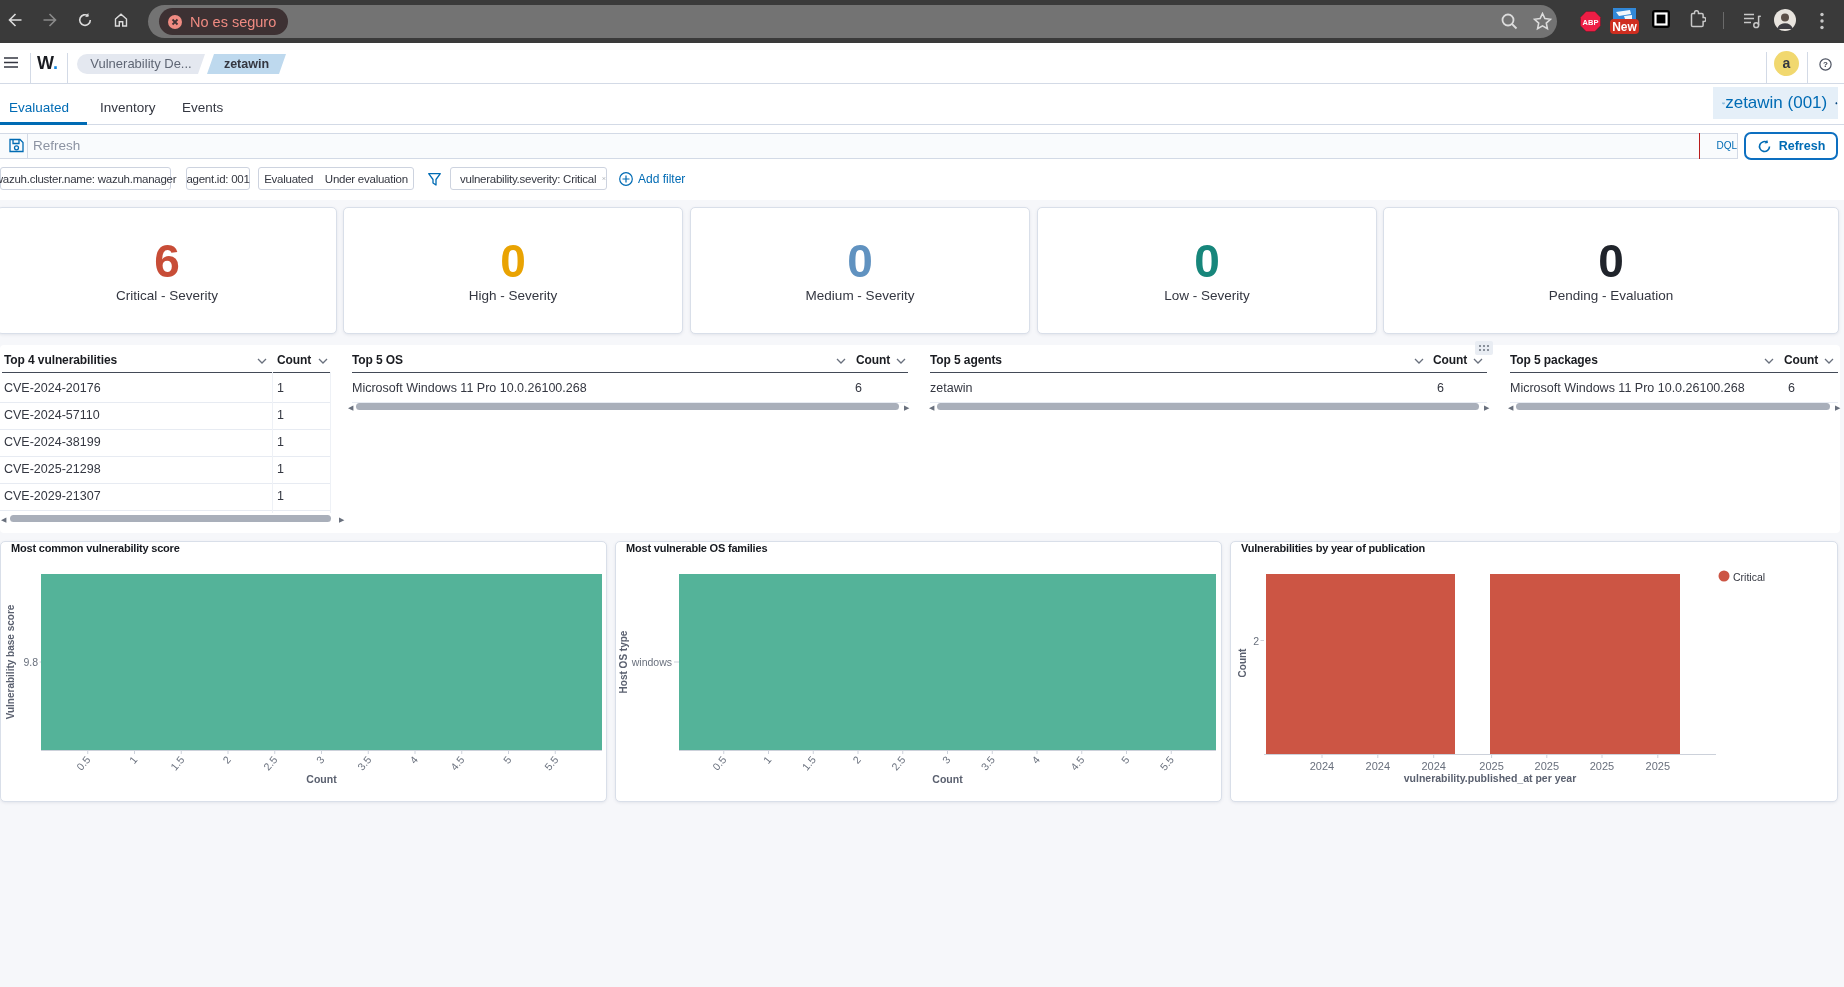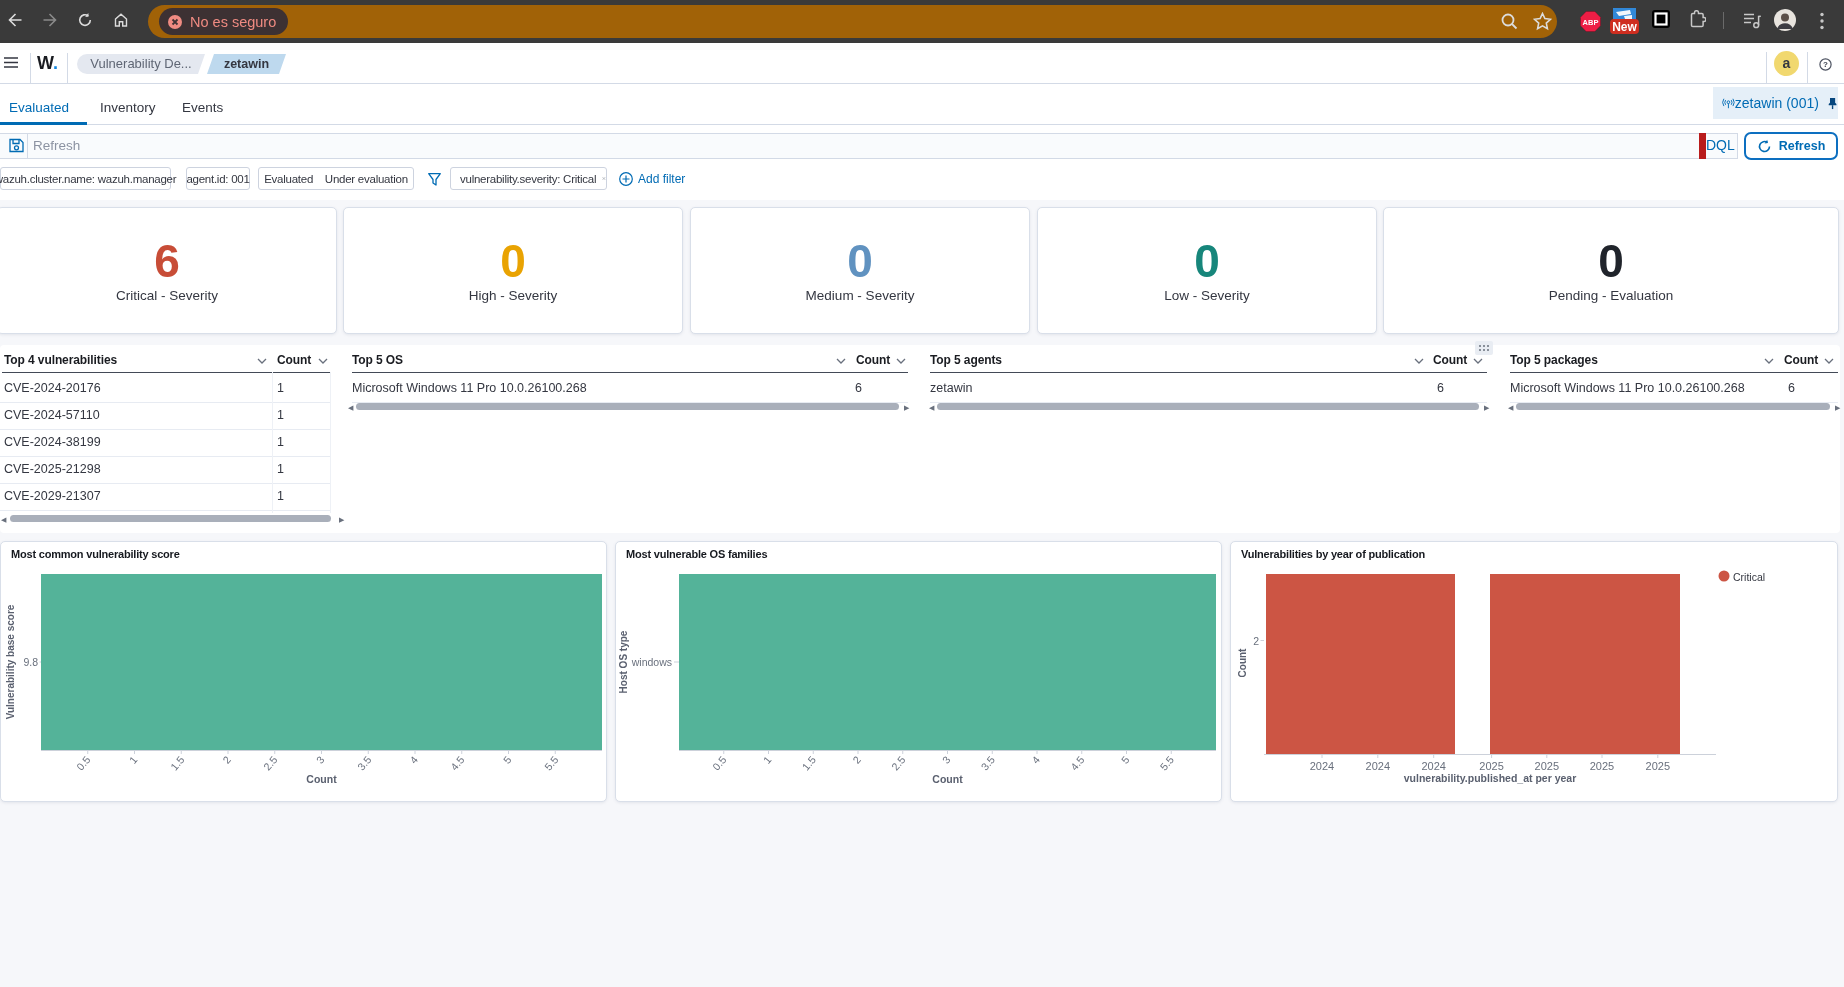--- a/index.html
+++ b/index.html
@@ -2,42 +2,42 @@
 <html><head>
 <meta charset="utf-8">
 <style>
 * { margin:0; padding:0; box-sizing:border-box; }
 html,body { width:1844px; height:987px; overflow:hidden; }
 body { font-family:"Liberation Sans", sans-serif; background:#fff; position:relative; }
 .abs { position:absolute; }
 svg { display:block; }
 
 #bbar { left:0; top:0; width:1844px; height:43px; background:#3a3a3a; }
-#urlpill { left:148px; top:5px; width:1409px; height:33px; background:#a16207; border-radius:17px; }
+#urlpill { left:148px; top:5px; width:1409px; height:33px; background:#737373; border-radius:17px; }
 #secchip { left:11px; top:3px; height:27px; background:#3d3133; border-radius:14px; display:flex; align-items:center; padding:0 12px 0 8px; }
 #secchip span { color:#f08b82; font-size:14.5px; margin-left:7px; }
 #urltxt { left:310px; top:12px; width:1185px; height:21px; overflow:hidden; white-space:nowrap; font-size:13.9px; color:#e7e8ea; letter-spacing:0.1px; }
 #urltxt .red { color:#f08b82; text-decoration:line-through; }
 
 #ahdr { left:0; top:43px; width:1844px; height:41px; background:#fff; border-bottom:1px solid #d3dae6; }
 .vsep { position:absolute; width:1px; background:#d3dae6; }
 .crumb1 { position:absolute; left:77px; top:54px; width:128px; height:20px; background:#e4e8f0; color:#5f6674; font-size:13px; line-height:20px; text-align:center; clip-path:polygon(0 0, 100% 0, calc(100% - 7px) 100%, 0 100%); border-radius:10px 0 0 10px; }
 .crumb2 { position:absolute; left:207px; top:54px; width:79px; height:20px; background:#bed9ee; color:#343741; font-size:12.5px; font-weight:bold; line-height:20px; text-align:center; clip-path:polygon(7px 0, 100% 0, calc(100% - 7px) 100%, 0 100%); }
 
 #tabs { left:0; top:84px; width:1844px; height:41px; background:#fff; border-bottom:1px solid #d3dae6; }
 .tab { position:absolute; top:16px; font-size:13.5px; color:#343741; }
 #tab1 { left:9px; color:#006bb4; }
 #tabline { left:0; top:38px; width:87px; height:3px; background:#006bb4; position:absolute; }
 #agentpill { left:1713px; top:87px; width:125px; height:32px; background:#e5eff8; display:flex; align-items:center; }
-#agentpill span { color:#006bb4; font-size:14px; margin-left:0; white-space:nowrap; }
+#agentpill span { color:#006bb4; font-size:17px; margin-left:0; white-space:nowrap; }
 
 #srow { left:0; top:125px; width:1844px; height:36px; background:#fff; }
 #sfield { left:0; top:8px; width:1738px; height:26px; background:#f9fbfd; border-top:1px solid #d3dae6; border-bottom:1px solid #d3dae6; position:absolute; }
 #sph { left:33px; top:13px; font-size:13.5px; color:#8c93a2; position:absolute; }
-#dql { left:1699px; top:8px; width:39px; height:26px; border-left:7px solid #b91c1c; border-right:1px solid #d3dae6; font-size:14px; color:#006bb4; text-align:left; line-height:25px; position:absolute; }
+#dql { left:1699px; top:8px; width:39px; height:26px; border-left:1px solid #b91c1c; border-right:1px solid #d3dae6; font-size:10px; color:#006bb4; text-align:right; line-height:25px; position:absolute; }
 #refreshbtn { left:1744px; top:7px; width:94px; height:28px; border:2px solid #0d6fc0; border-radius:7px; background:#fff; position:absolute; display:flex; align-items:center; justify-content:center; }
 #refreshbtn span { color:#006bb4; font-size:12.5px; font-weight:bold; margin-left:7px; }
 
 #frow { left:0; top:161px; width:1844px; height:39px; background:#fff; }
 .pill { position:absolute; top:6px; height:23px; background:#fff; border:1px solid #cdd3df; border-radius:3px; font-size:11.5px; letter-spacing:-0.25px; color:#343741; display:flex; align-items:center; white-space:nowrap; }
 #addfilter { position:absolute; left:638px; top:11px; font-size:12px; color:#006bb4; }
 
 #content { left:0; top:200px; width:1844px; height:787px; background:#f6f7fa; }
 .card { position:absolute; top:7px; height:127px; background:#fff; border:1px solid #d9dfe9; border-radius:5px; box-shadow:0 1px 3px rgba(100,110,130,0.12); text-align:center; }
 .card .num { font-size:46px; font-weight:bold; margin-top:30px; line-height:46px; }
@@ -47,21 +47,21 @@
 .th { position:absolute; font-size:12px; font-weight:bold; color:#1a1c21; top:153px; letter-spacing:-0.1px; }
 .hline { position:absolute; top:172px; height:1px; background:#434a57; }
 .trow { position:absolute; font-size:12.5px; color:#343741; }
 .rline { position:absolute; height:1px; background:#e7ebf2; }
 .cline { position:absolute; width:1px; background:#eef1f6; }
 .sbar { position:absolute; height:7px; }
 .sbar .thumb { position:absolute; top:0; height:7px; border-radius:3.5px; background:#a9afba; }
 .sbar .arr { position:absolute; top:0.5px; font-size:7px; color:#69707d; line-height:7px; }
 
 .cpanel { position:absolute; top:341px; width:607px; height:261px; background:#fff; border:1px solid #d9dfe9; border-radius:5px; box-shadow:0 1px 3px rgba(100,110,130,0.12); }
-.ctitle { position:absolute; left:10px; top:6px; font-size:11px; font-weight:bold; color:#16191f; letter-spacing:-0.2px; }
+.ctitle { position:absolute; left:10px; top:0; font-size:11px; font-weight:bold; color:#16191f; letter-spacing:-0.2px; }
 </style>
 </head>
 <body>
 
 <div class="abs" id="bbar">
   <svg class="abs" style="left:8px;top:13px" width="14" height="14" viewBox="0 0 14 14">
       <path d="M7.5 1 L1.5 7 L7.5 13 M1.5 7 H13.5" stroke="#dcdcdc" stroke-width="1.6" fill="none"></path>
     </svg>
   <svg class="abs" style="left:43px;top:13px" width="14" height="14" viewBox="0 0 14 14">
       <path d="M6.5 1 L12.5 7 L6.5 13 M0.5 7 H12.5" stroke="#8a8a8a" stroke-width="1.6" fill="none"></path>

